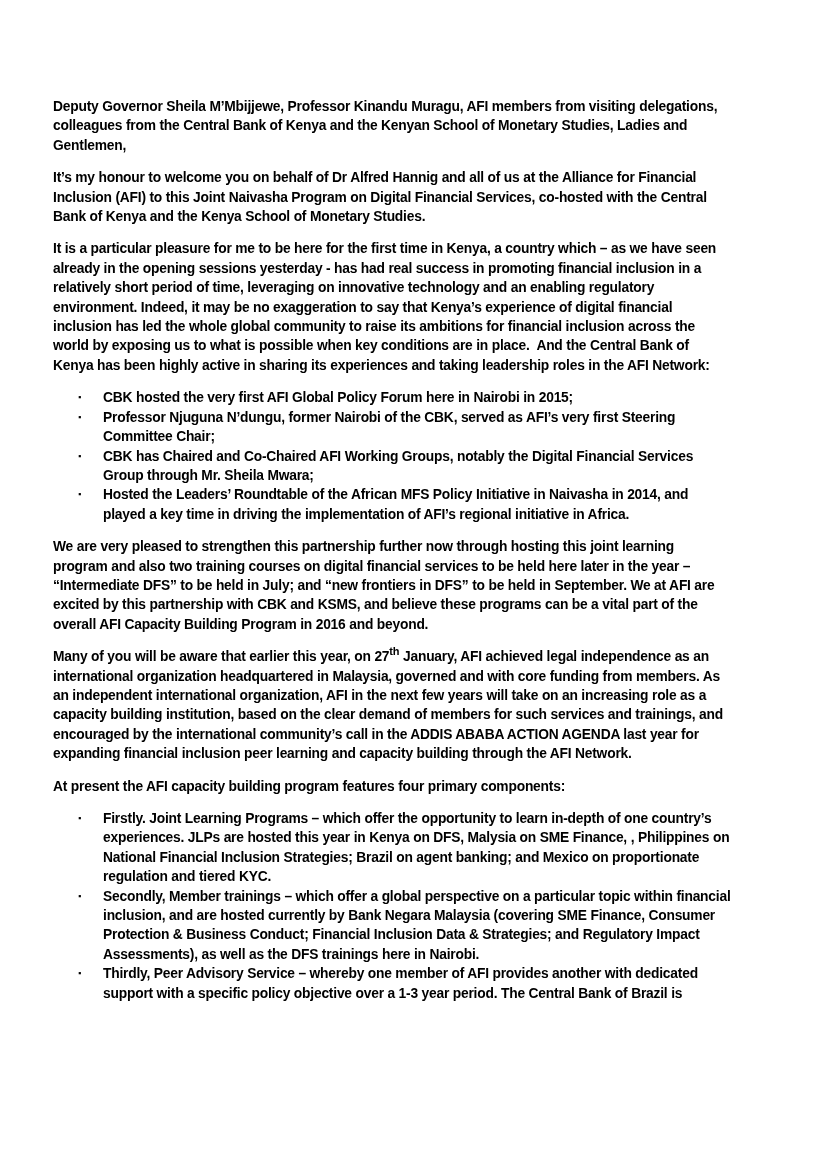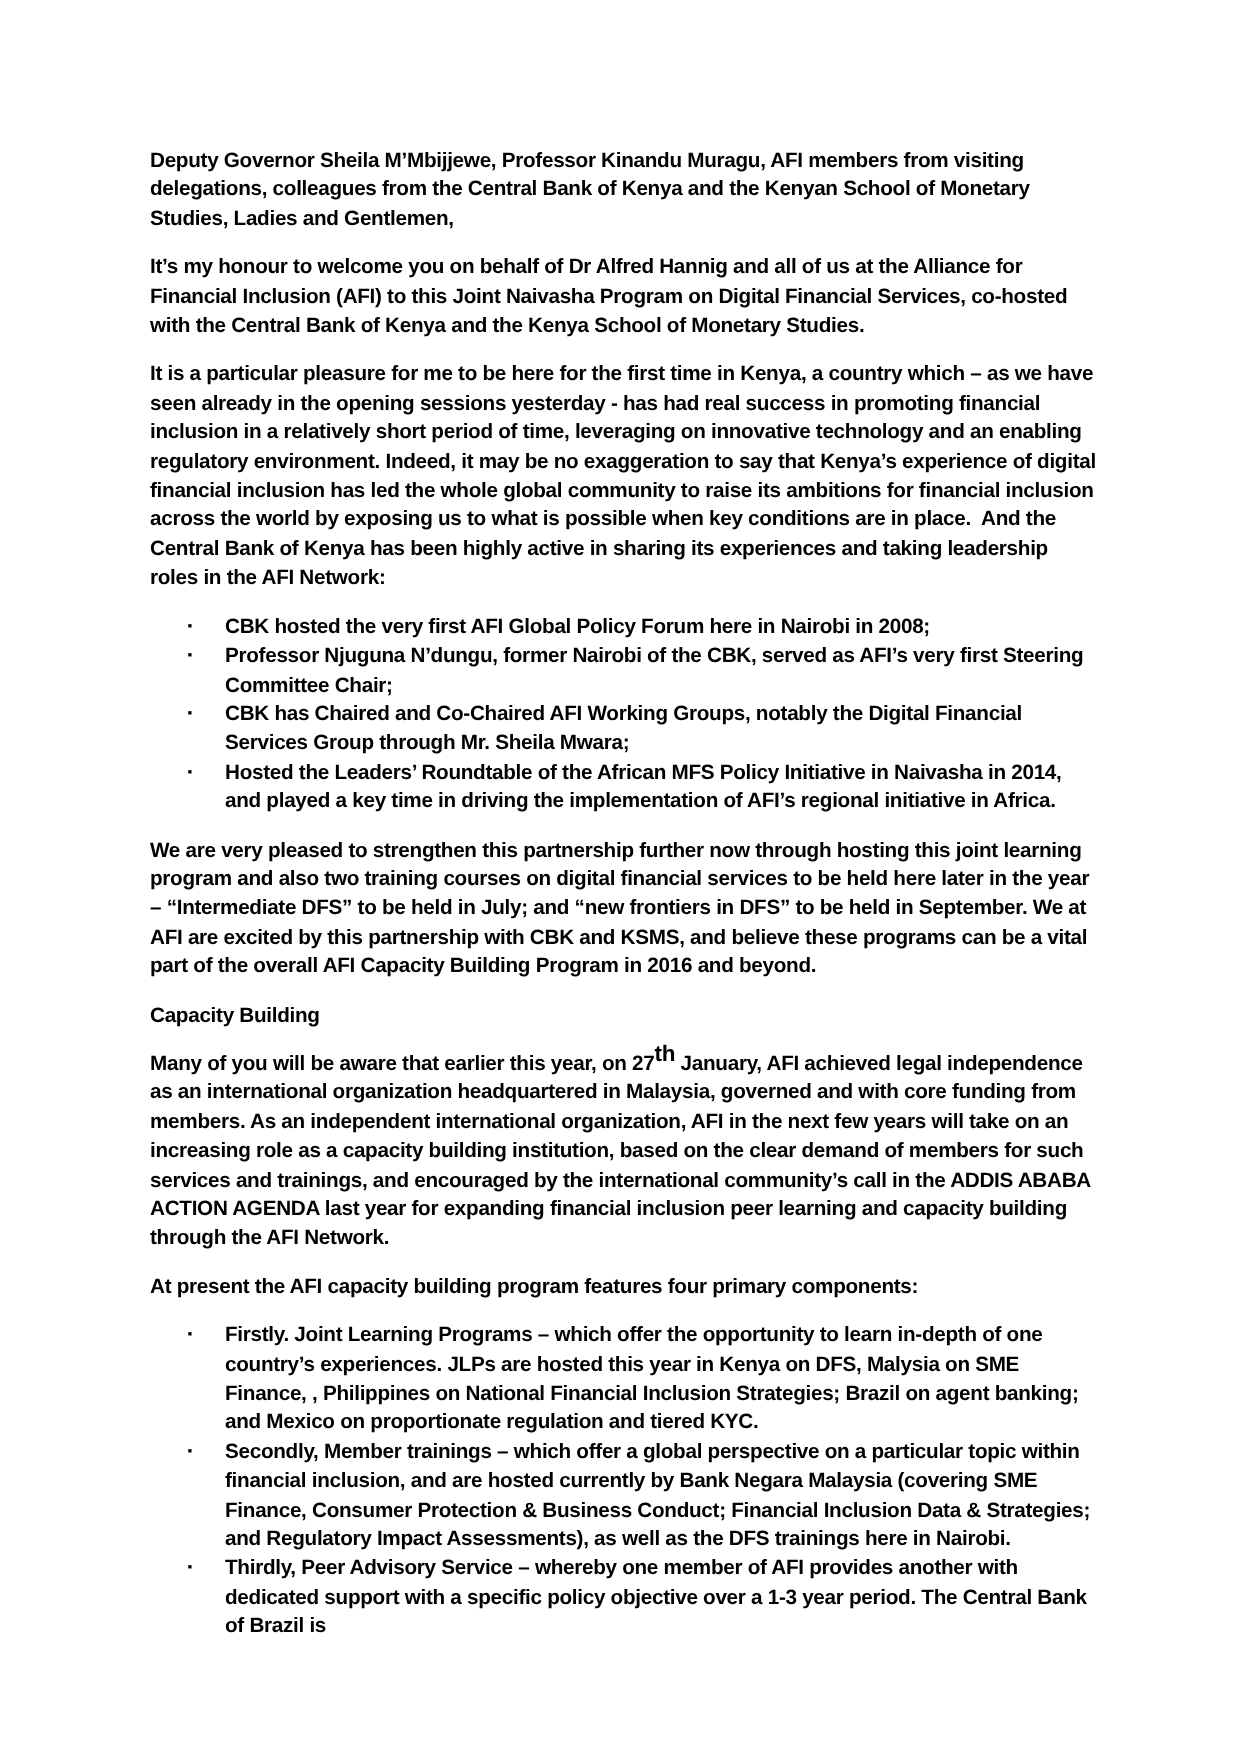--- a/index.html
+++ b/index.html
@@ -7,21 +7,21 @@
     padding: 0;
     background: #ffffff;
   }
   .page {
     position: relative;
     width: 827px;
     height: 1169px;
     margin: 0 auto;
     background: #ffffff;
     box-sizing: border-box;
-    padding: 97px 95px 40px 100px;
+    padding: 97px 95px 40px 53px;
     font-family: "Liberation Sans", sans-serif;
     font-weight: bold;
     font-size: 13.8px;
     letter-spacing: -0.2px;
     line-height: 19.4px;
     color: #000000;
     overflow: hidden;
   }
   .para {
     margin: 0 0 13px 0;
@@ -42,59 +42,58 @@
     flex: 0 0 25px;
     width: 25px;
     font-size: 9px;
     line-height: 19.4px;
   }
   .bullet-text {
     flex: 1;
     white-space: pre-wrap;
   }
   sup.ord {
-    font-size: 15px;
+    font-size: 11px;
     line-height: 0;
     vertical-align: super;
   }
 </style>
 </head>
 <body>
 
 <div class="page">
 
   <p class="para">Deputy Governor Sheila M’Mbijjewe, Professor Kinandu Muragu, AFI members from visiting delegations, colleagues from the Central Bank of Kenya and the Kenyan School of Monetary Studies, Ladies and Gentlemen,</p>
 
 
   <p class="para">It’s my honour to welcome you on behalf of Dr Alfred Hannig and all of us at the Alliance for Financial Inclusion (AFI) to this Joint Naivasha Program on Digital Financial Services, co-hosted with the Central Bank of Kenya and the Kenya School of Monetary Studies.</p>
 
   <p class="para">It is a particular pleasure for me to be here for the first time in Kenya, a country which – as we have seen already in the opening sessions yesterday - has had real success in promoting financial inclusion in a relatively short period of time, leveraging on innovative technology and an enabling regulatory environment. Indeed, it may be no exaggeration to say that Kenya’s experience of digital financial inclusion has led the whole global community to raise its ambitions for financial inclusion across the world by exposing us to what is possible when key conditions are in place.  And the Central Bank of Kenya has been highly active in sharing its experiences and taking leadership roles in the AFI Network:</p>
 
   <div class="bullets">
     <div class="bullet-row">
       <span class="bullet-marker">▪</span>
-      <span class="bullet-text">CBK hosted the very first AFI Global Policy Forum here in Nairobi in 2008;</span>
+      <span class="bullet-text">CBK hosted the very first AFI Global Policy Forum here in Nairobi in 2015;</span>
     </div>
     <div class="bullet-row">
       <span class="bullet-marker">▪</span>
       <span class="bullet-text">Professor Njuguna N’dungu, former Nairobi of the CBK, served as AFI’s very first Steering Committee Chair;</span>
     </div>
     <div class="bullet-row">
       <span class="bullet-marker">▪</span>
       <span class="bullet-text">CBK has Chaired and Co-Chaired AFI Working Groups, notably the Digital Financial Services Group through Mr. Sheila Mwara;</span>
     </div>
     <div class="bullet-row">
       <span class="bullet-marker">▪</span>
       <span class="bullet-text">Hosted the Leaders’ Roundtable of the African MFS Policy Initiative in Naivasha in 2014, and played a key time in driving the implementation of AFI’s regional initiative in Africa.</span>
     </div>
   </div>
 
   <p class="para">We are very pleased to strengthen this partnership further now through hosting this joint learning program and also two training courses on digital financial services to be held here later in the year – “Intermediate DFS” to be held in July; and “new frontiers in DFS” to be held in September. We at AFI are excited by this partnership with CBK and KSMS, and believe these programs can be a vital part of the overall AFI Capacity Building Program in 2016 and beyond.</p>
 
-  <p class="para heading">Capacity Building</p>
 
   <p class="para"><span>Many of you will be aware that earlier this year, on 27</span><sup class="ord">th</sup><span> January, AFI achieved legal independence as an international organization headquartered in Malaysia, governed and with core funding from members. As an independent international organization, AFI in the next few years will take on an increasing role as a capacity building institution, based on the clear demand of members for such services and trainings, and encouraged by the international community’s call in the ADDIS ABABA ACTION AGENDA last year for expanding financial inclusion peer learning and capacity building through the AFI Network.</span></p>
 
   <p class="para">At present the AFI capacity building program features four primary components:</p>
 
   <div class="bullets">
     <div class="bullet-row">
       <span class="bullet-marker">▪</span>
       <span class="bullet-text">Firstly. Joint Learning Programs – which offer the opportunity to learn in-depth of one country’s experiences. JLPs are hosted this year in Kenya on DFS, Malysia on SME Finance, , Philippines on National Financial Inclusion Strategies; Brazil on agent banking; and Mexico on proportionate regulation and tiered KYC.</span>
     </div>

